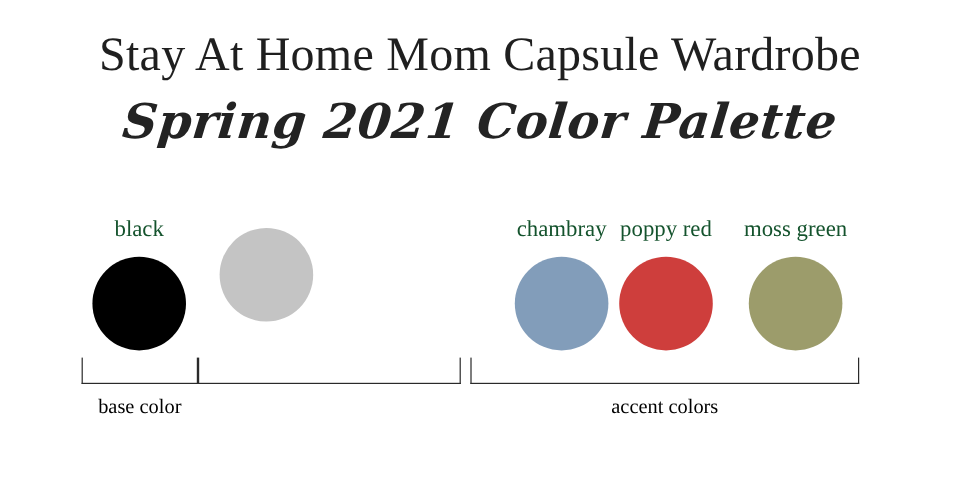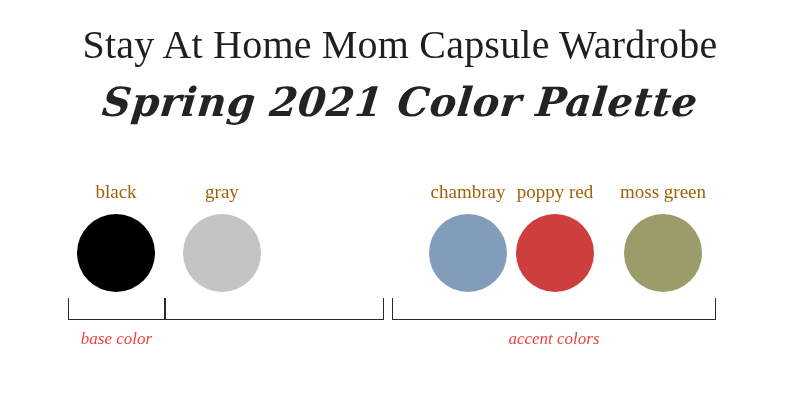--- a/index.html
+++ b/index.html
@@ -65,21 +65,21 @@
     position: absolute;
     top: 0;
     width: 120px;
     margin-left: -60px;
     text-align: center;
   }
   .swatch-label {
     font-family: "Liberation Serif", "DejaVu Serif", serif;
     font-size: 19px;
     line-height: 24px;
-    color: #a16207;
+    color: #14532d;
     white-space: nowrap;
   }
   .swatch-dot {
     width: 78px;
     height: 78px;
     border-radius: 50%;
     margin: 10px auto 0 auto;
   }
 
   
@@ -99,43 +99,41 @@
     border-bottom: 1.6px solid #2a2a2a;
     box-sizing: border-box;
   }
   .bracket-label {
     position: absolute;
     top: 30px;
     text-align: center;
     font-family: "Liberation Serif", "DejaVu Serif", serif;
     font-size: 17px;
     line-height: 22px;
-    color: #ef4444;
+    color: #000000;
     white-space: nowrap;
-    font-style: italic;
   }
 </style>
 </head>
 <body>
 
 <div class="canvas">
 
   <div class="title">Stay At Home Mom Capsule Wardrobe</div>
 
   <div class="subtitle">Spring 2021 Color Palette</div>
 
   <div class="swatches">
 
     <div class="swatch" style="left: 116px;">
       <div class="swatch-label">black</div>
       <div class="swatch-dot" style="background: rgb(0, 0, 0);"></div>
     </div>
 
     <div class="swatch" style="left: 222px;">
-      <div class="swatch-label">gray</div>
       <div class="swatch-dot" style="background: rgb(196, 196, 196);"></div>
     </div>
 
 
     <div class="swatch" style="left: 468px;">
       <div class="swatch-label">chambray</div>
       <div class="swatch-dot" style="background: rgb(130, 157, 186);"></div>
     </div>
 
     <div class="swatch" style="left: 663px;">

